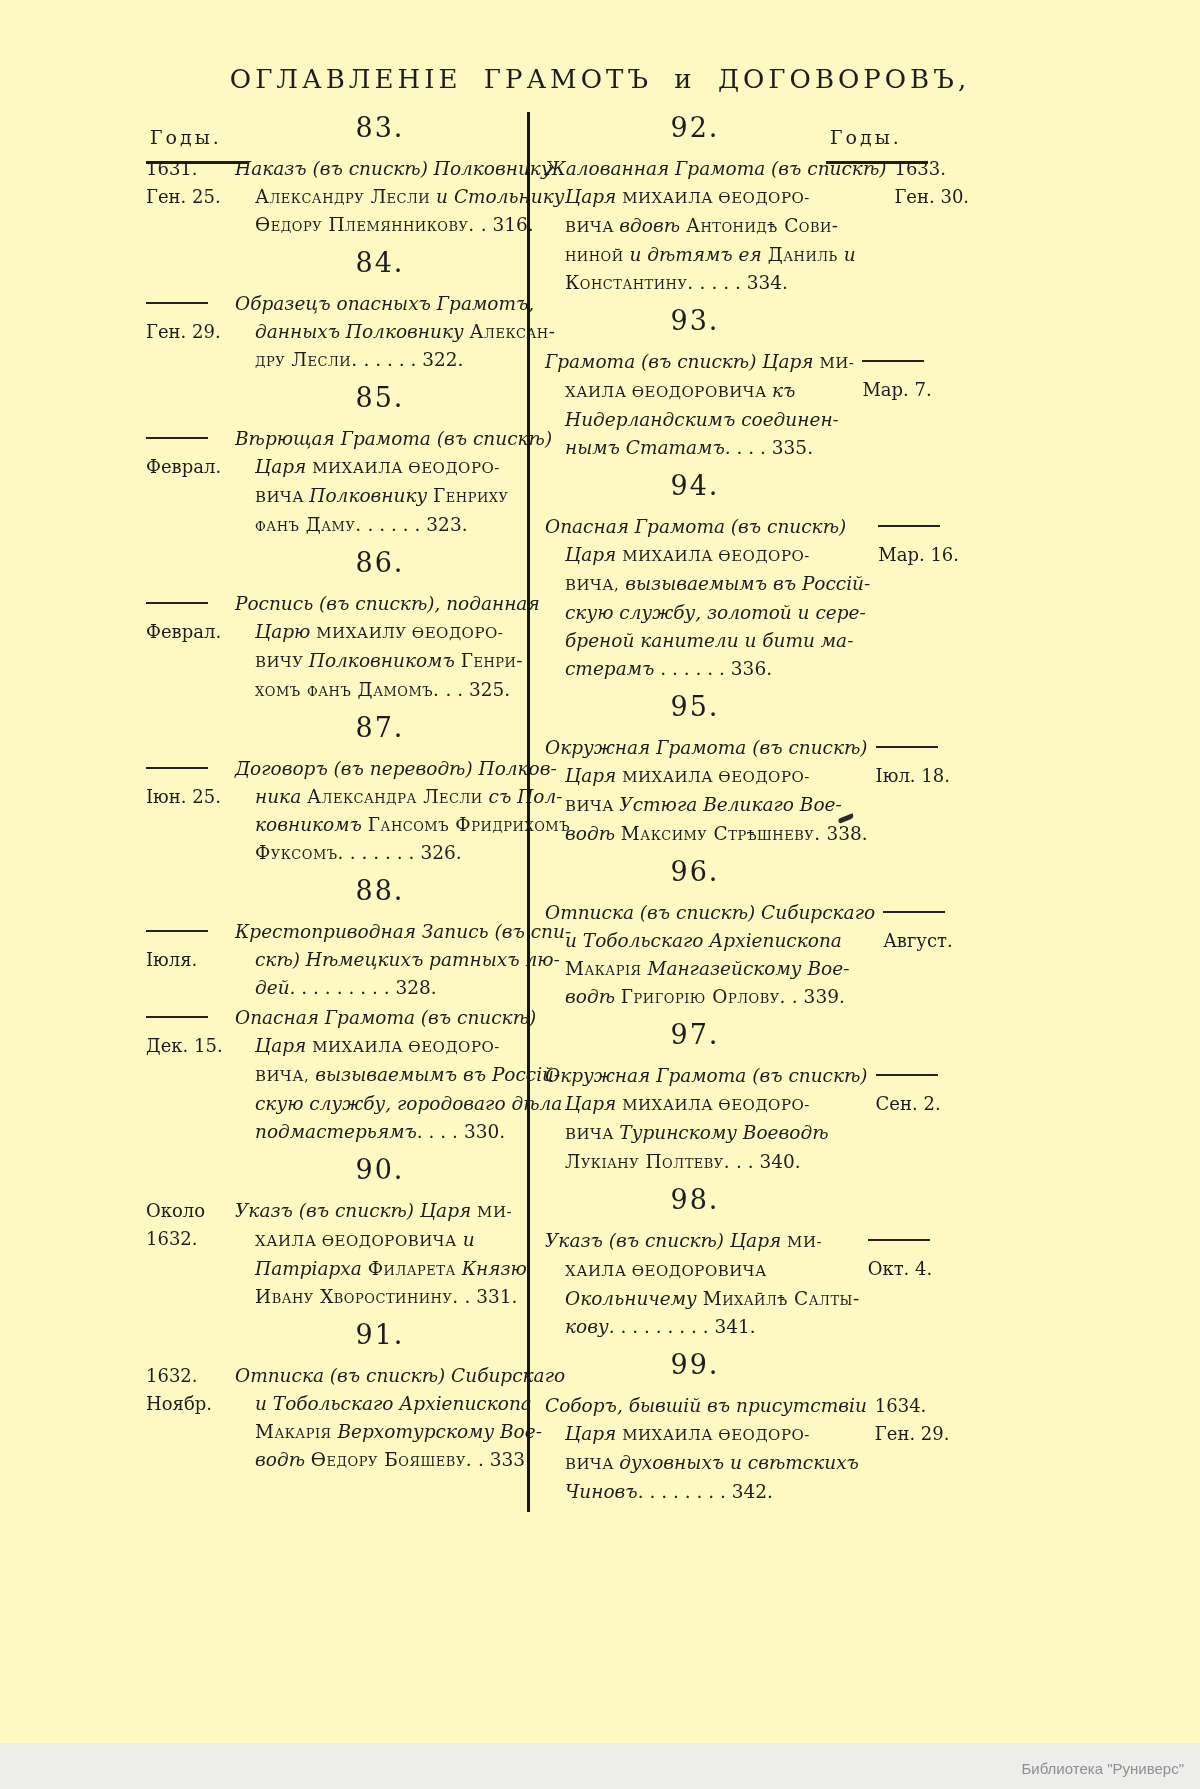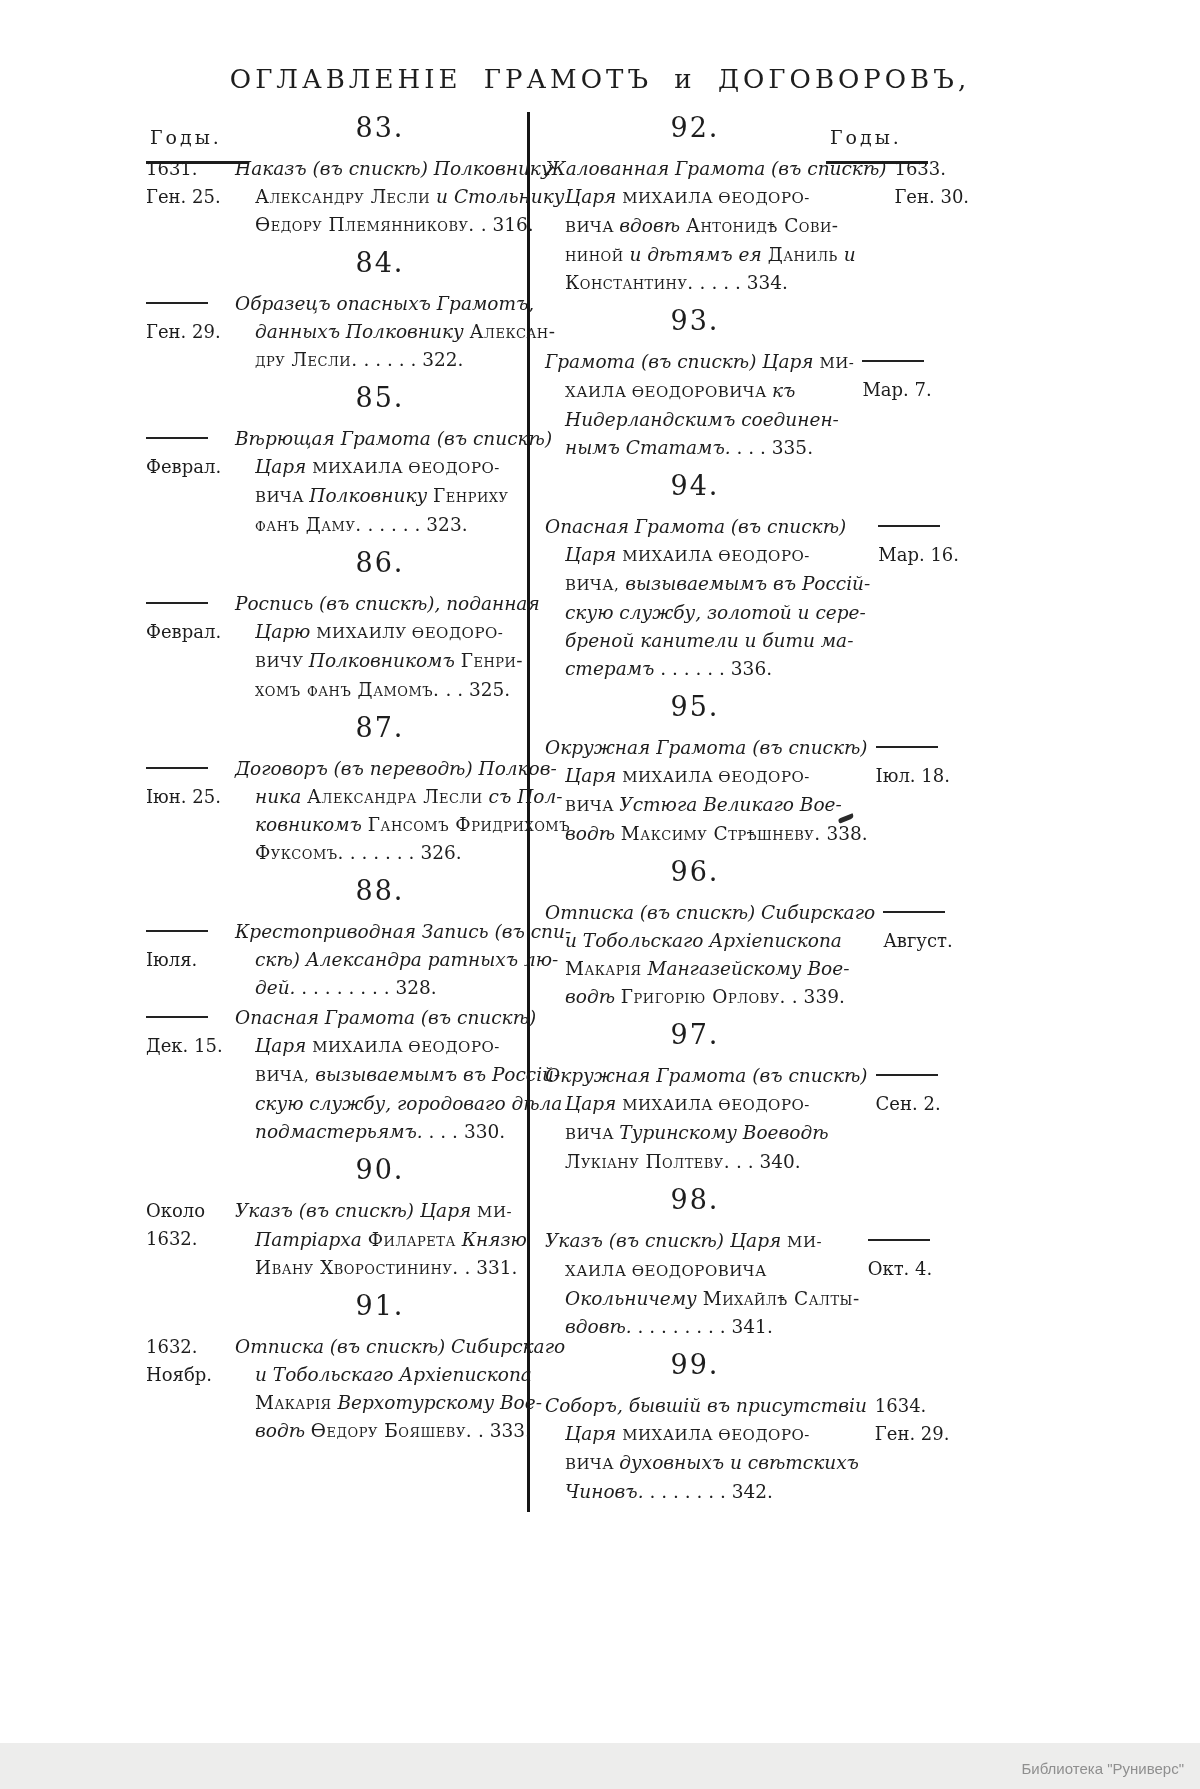--- a/index.html
+++ b/index.html
@@ -1,21 +1,21 @@
 <!DOCTYPE html>
 <html><head>
 <meta charset="utf-8">
 <style>
   html,body{margin:0;padding:0;}
   body{background:#e8e8e8;}
   .page{
     position:relative;
     width:1200px;height:1789px;
     margin:0 auto;
-    background:#ffffff;
+    background:#fef9c3;
     color:#1d1d1d;
     font-family:"DejaVu Serif", serif;
     overflow:hidden;
   }
   .page-title{
     position:absolute;top:64px;left:0;width:100%;
     text-align:center;
     font-size:26px;letter-spacing:4px;word-spacing:10px;
     white-space:nowrap;
   }
@@ -167,21 +167,21 @@
       </div>
       <div class="entry">
         <div class="entry-num">88.</div>
         <div class="entry-body">
           <div class="entry-dates">
             <div class="date-line"><span class="dash"></span></div>
             <div class="date-line">Іюля.</div>
           </div>
           <div class="entry-lines">
             <div class="tline"><span class="seg-i">Крестоприводная Запись (въ спи-</span></div>
-            <div class="tline cont"><span class="seg-i">скѣ) Александра ратныхъ лю-</span></div>
+            <div class="tline cont"><span class="seg-i">скѣ) Нѣмецкихъ ратныхъ лю-</span></div>
             <div class="tline cont"><span class="seg-i">дей.</span><span class="seg-r"> . . . . . . . . 328.</span></div>
           </div>
         </div>
       </div>
       <div class="entry">
         <div class="entry-body">
           <div class="entry-dates">
             <div class="date-line"><span class="dash"></span></div>
             <div class="date-line">Дек. 15.</div>
           </div>
@@ -196,20 +196,21 @@
       </div>
       <div class="entry">
         <div class="entry-num">90.</div>
         <div class="entry-body">
           <div class="entry-dates">
             <div class="date-line">Около</div>
             <div class="date-line">1632.</div>
           </div>
           <div class="entry-lines">
             <div class="tline"><span class="seg-i">Указъ (въ спискѣ) Царя </span><span class="seg-c">МИ-</span></div>
+            <div class="tline cont"><span class="seg-c">ХАИЛА ѲЕОДОРОВИЧА</span><span class="seg-i"> и</span></div>
             <div class="tline cont"><span class="seg-i">Патріарха </span><span class="seg-sc">Филарета</span><span class="seg-i"> Князю</span></div>
             <div class="tline cont"><span class="seg-sc">Ивану Хворостинину.</span><span class="seg-r"> . 331.</span></div>
           </div>
         </div>
       </div>
       <div class="entry">
         <div class="entry-num">91.</div>
         <div class="entry-body">
           <div class="entry-dates">
             <div class="date-line">1632.</div>
@@ -318,21 +319,21 @@
           </div>
         </div>
       </div>
       <div class="entry">
         <div class="entry-num">98.</div>
         <div class="entry-body">
           <div class="entry-lines">
             <div class="tline"><span class="seg-i">Указъ (въ спискѣ) Царя </span><span class="seg-c">МИ-</span></div>
             <div class="tline cont"><span class="seg-c">ХАИЛА ѲЕОДОРОВИЧА</span></div>
             <div class="tline cont"><span class="seg-i">Окольничему </span><span class="seg-sc">Михайлѣ Салты-</span></div>
-            <div class="tline cont"><span class="seg-i">вдовѣ.</span><span class="seg-r"> . . . . . . . . 341.</span></div>
+            <div class="tline cont"><span class="seg-i">кову.</span><span class="seg-r"> . . . . . . . . 341.</span></div>
           </div>
           <div class="entry-dates">
             <div class="date-line"><span class="dash"></span></div>
             <div class="date-line">Окт. 4.</div>
           </div>
         </div>
       </div>
       <div class="entry">
         <div class="entry-num">99.</div>
         <div class="entry-body">

